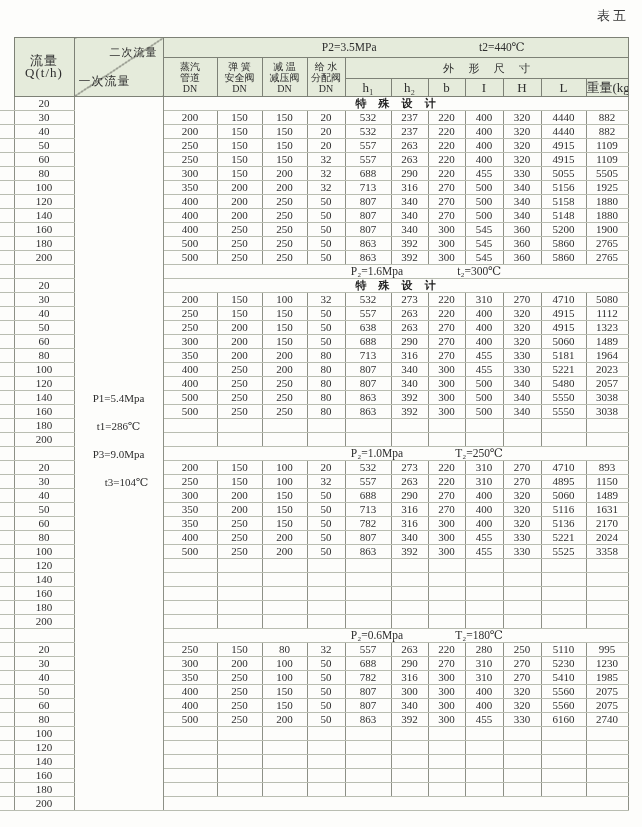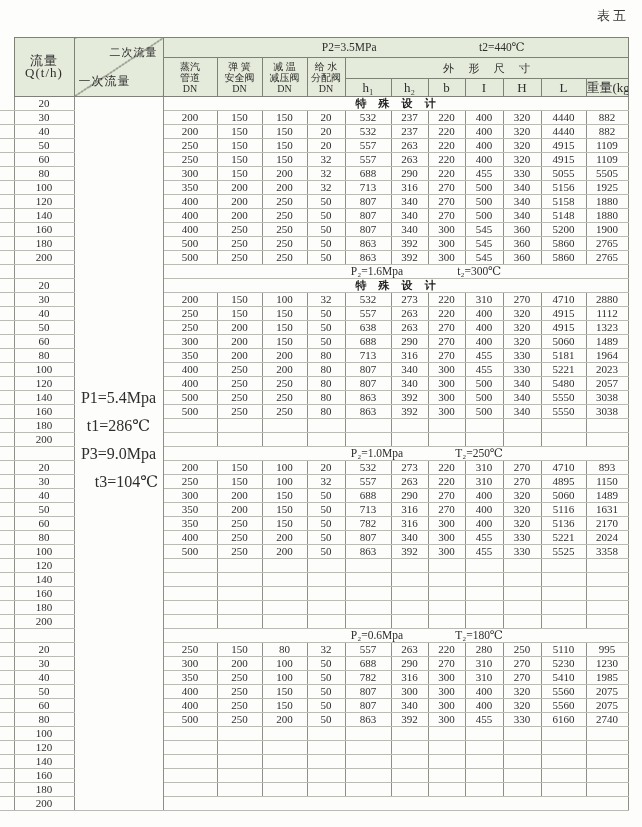--- a/index.html
+++ b/index.html
@@ -36,21 +36,21 @@
   .dnh div{font-size:10px;line-height:11px;}
   .dims{letter-spacing:1.3em;text-indent:1.3em;font-size:11px;}
   .dimc{font-size:13px;}
 
   
   tbody tr{height:14px;}
   .gut{border:0;}
   .gut.b{border-bottom:1px solid #b9bdb1;}
   .flow{border-left:1px solid #8d9086;border-right:1px solid #8d9086;border-bottom:1px solid #b9bdb1;}
   .primary{position:relative;border-right:1px solid #8d9086;border-bottom:1px solid #b9bdb1;background:#fdfdfb;}
-  .primary .plabel{position:absolute;left:0;right:0;height:14px;line-height:14px;font-size:16px;}
+  .primary .plabel{position:absolute;left:0;right:0;height:14px;line-height:14px;font-size:11px;}
   .d{border-right:1px solid #8d9086;border-bottom:1px solid #b9bdb1;}
   .merged{border-right:1px solid #8d9086;border-bottom:1px solid #b9bdb1;position:relative;}
   .special{letter-spacing:1.1em;text-indent:1.1em;font-weight:bold;font-size:11px;color:#222;}
   .section .bp{left:46%;} .section .bt{left:68%;}
 </style>
 </head>
 <body>
 
 <div class="page">
   <div class="page-label">表五</div>
@@ -319,21 +319,21 @@
           <td class="d">200</td>
           <td class="d">150</td>
           <td class="d">100</td>
           <td class="d">32</td>
           <td class="d">532</td>
           <td class="d">273</td>
           <td class="d">220</td>
           <td class="d">310</td>
           <td class="d">270</td>
           <td class="d">4710</td>
-          <td class="d">2880</td>
+          <td class="d">5080</td>
         </tr>
         <tr>
           <td class="gut b"></td>
           <td class="flow">40</td>
           <td class="d">250</td>
           <td class="d">150</td>
           <td class="d">150</td>
           <td class="d">50</td>
           <td class="d">557</td>
           <td class="d">263</td>

